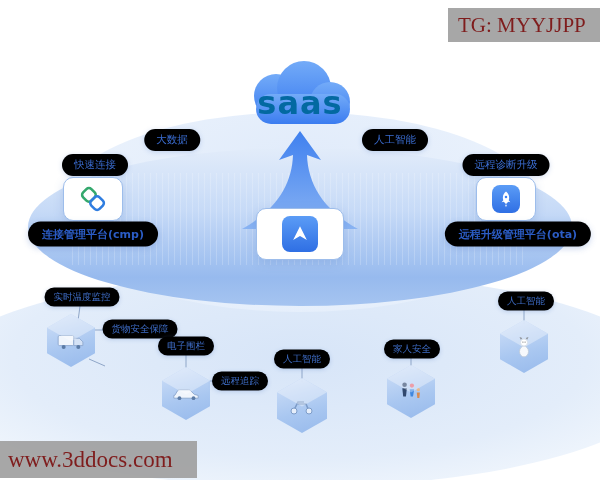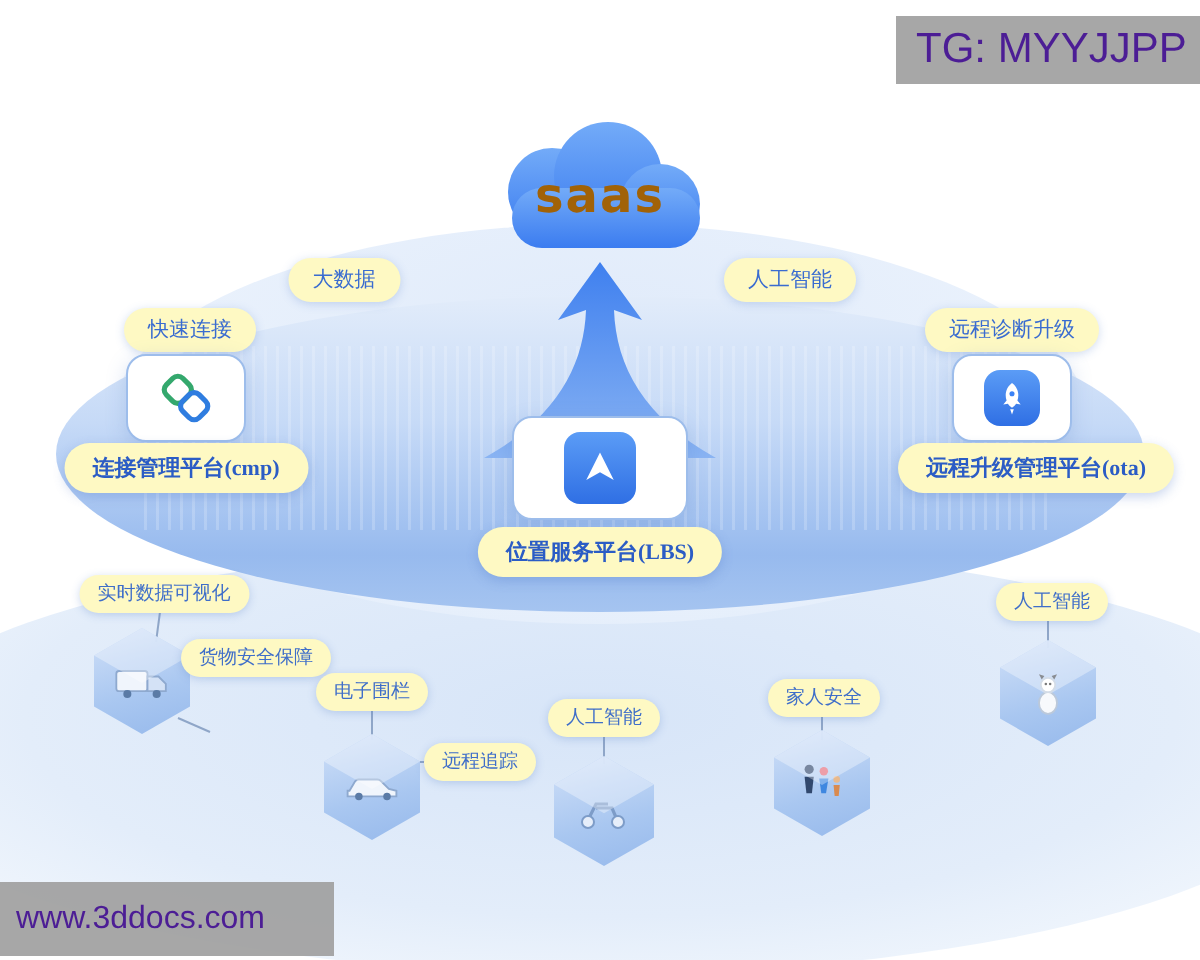--- a/index.html
+++ b/index.html
@@ -16,26 +16,26 @@
     overflow:hidden; z-index:3;
     background:linear-gradient(180deg,#e2ecfa 0%, #c6daf7 40%, #97baee 82%, #a5c4f0 100%); }
   .disc::after { content:""; position:absolute; left:8%; right:8%; top:16%; height:58%;
     background:repeating-linear-gradient(90deg, rgba(255,255,255,0.55) 0 1.5px, rgba(255,255,255,0) 1.5px 6px);
     opacity:.35; }
 
   
   .up-arrow { position:absolute; left:240px; top:131px; z-index:4; }
   .cloud { position:absolute; left:240px; top:60px; width:120px; height:68px; z-index:5; }
   .cloud-label { position:absolute; left:0; right:0; top:24px; text-align:center;
-    color:#a16207; font-weight:bold; font-size:24px; letter-spacing:1px; }
-
-  
-  .pill { position:absolute; transform:translate(-50%,-50%); background:#fef9c3; color:#3a6cd0;
+    color:#0369a1; font-weight:bold; font-size:32px; letter-spacing:1px; }
+
+  
+  .pill { position:absolute; transform:translate(-50%,-50%); background:#000000; color:#3a6cd0;
     border-radius:20px; font-size:10.5px; padding:4px 12px; white-space:nowrap; z-index:6;
-    box-shadow:0 1px 5px rgba(90,130,200,.28);font-family:Liberation Serif, serif; }
+    box-shadow:0 1px 5px rgba(90,130,200,.28); }
   .pill-sm { font-size:9.5px; padding:3px 9px; color:#3f6ec9; box-shadow:0 1px 4px rgba(90,130,200,.30); }
   .plat-pill { font-size:11px; font-weight:bold; color:#2b5cc5; padding:5px 14px;
     box-shadow:0 2px 6px rgba(80,120,200,.30); }
 
   
   .pbox { position:absolute; background:#fff; border:1.5px solid #9dbdeb; border-radius:10px;
     display:flex; align-items:center; justify-content:center; z-index:6;
     box-shadow:0 3px 10px rgba(90,130,200,.25); }
   .icon-sq { border-radius:8px; display:flex; align-items:center; justify-content:center;
     background:linear-gradient(180deg,#5b9cf6,#2f6fe4); }
@@ -44,24 +44,24 @@
   .hex { position:absolute; display:flex; align-items:center; justify-content:center; z-index:5;
     clip-path:polygon(50% 0, 100% 26%, 100% 74%, 50% 100%, 0 74%, 0 26%);
     background:linear-gradient(165deg, rgba(208,224,248,.95) 0%, rgba(166,197,240,.95) 60%, rgba(147,183,235,.95) 100%); }
   .hex::before { content:""; position:absolute; inset:0;
     clip-path:polygon(50% 0, 100% 26%, 50% 52%, 0 26%);
     background:rgba(255,255,255,.35); }
 
   .connectors { position:absolute; left:0; top:0; z-index:5; pointer-events:none; }
 
   
-  .wm { position:absolute; background:rgba(160,160,160,.92); color:#4c1d95; z-index:10;
-    font-family:Liberation Sans, sans-serif; display:flex; align-items:center; }
+  .wm { position:absolute; background:rgba(160,160,160,.92); color:#7f1d1d; z-index:10;
+    font-family:Liberation Serif, serif; display:flex; align-items:center; }
   .wm-tr { left:448px; top:8px; width:152px; height:34px; font-size:21px; padding-left:10px; }
-  .wm-bl { left:0; top:441px; width:167px; height:37px; font-size:16px; padding-left:8px; }
+  .wm-bl { left:0; top:441px; width:197px; height:37px; font-size:23px; padding-left:8px; }
 </style>
 </head>
 <body>
 
 <div class="stage">
 
   <div class="surface-bottom"></div>
   <div class="dome"></div>
   <div class="disc"></div>
 
@@ -117,21 +117,20 @@
   </div>
   <div class="pill plat-pill" style="left:518px;top:234px">远程升级管理平台(ota)</div>
 
   <div class="pbox" style="left:256px;top:208px;width:88px;height:52px">
     <div class="icon-sq" style="width:36px;height:36px">
       <svg width="22" height="22" viewBox="0 0 24 24" fill="#fff">
         <path d="M12 3.5l7.5 15-7.5-4.2-7.5 4.2z"></path>
       </svg>
     </div>
   </div>
-  <div class="pill plat-pill" style="left:300px;top:276px">位置服务平台(LBS)</div>
 
   <svg class="connectors" width="600" height="480" viewBox="0 0 600 480">
     <g stroke="#8fa6c8" stroke-width="1">
       <line x1="80" y1="306" x2="78" y2="321"></line>
       <line x1="94" y1="330" x2="108" y2="330"></line>
       <line x1="89" y1="359" x2="105" y2="366"></line>
       <line x1="186" y1="355" x2="186" y2="370"></line>
       <line x1="210" y1="381" x2="223" y2="381"></line>
       <line x1="302" y1="368" x2="302" y2="382"></line>
       <line x1="411" y1="358" x2="411" y2="370"></line>
@@ -140,22 +139,22 @@
   </svg>
 
   <div class="hex" style="left:47px;top:314px;width:48px;height:53px">
     <svg width="30" height="22" viewBox="0 0 32 24">
       <rect x="2" y="6" width="17" height="11" rx="1.5" fill="#f0f5fc" stroke="#8ea9cf"></rect>
       <path d="M19 9h6l4 4v4h-10z" fill="#d4e2f6" stroke="#8ea9cf"></path>
       <circle cx="8" cy="18.5" r="2.2" fill="#5b7ba6"></circle>
       <circle cx="24" cy="18.5" r="2.2" fill="#5b7ba6"></circle>
     </svg>
   </div>
-  <div class="pill pill-sm" style="left:82px;top:297px">实时数据可视化</div>
-  <div class="pill pill-sm" style="left:128px;top:329px">货物安全保障</div>
+  <div class="pill pill-sm" style="left:82px;top:297px">实时温度监控</div>
+  <div class="pill pill-sm" style="left:140px;top:329px">货物安全保障</div>
 
   <div class="hex" style="left:162px;top:367px;width:48px;height:53px">
     <svg width="30" height="15" viewBox="0 0 32 16">
       <path d="M4 10l3-5c.4-.6 1-1 1.8-1h10c.8 0 1.5.3 2 .9L25 9l4 1v3H3v-3z" fill="#f0f5fc" stroke="#8ea9cf"></path>
       <circle cx="9" cy="13" r="2" fill="#5b7ba6"></circle>
       <circle cx="24" cy="13" r="2" fill="#5b7ba6"></circle>
     </svg>
   </div>
   <div class="pill pill-sm" style="left:186px;top:346px">电子围栏</div>
   <div class="pill pill-sm" style="left:240px;top:381px">远程追踪</div>

